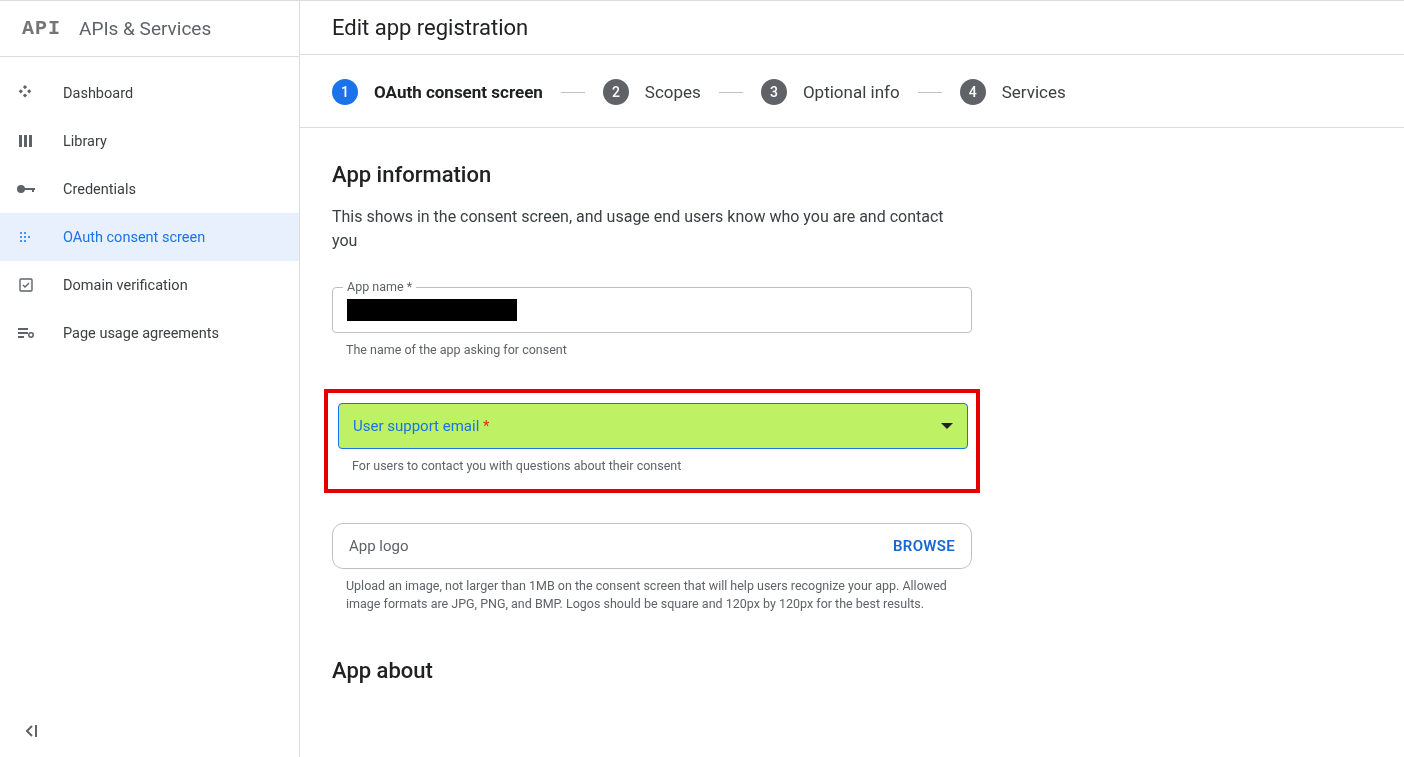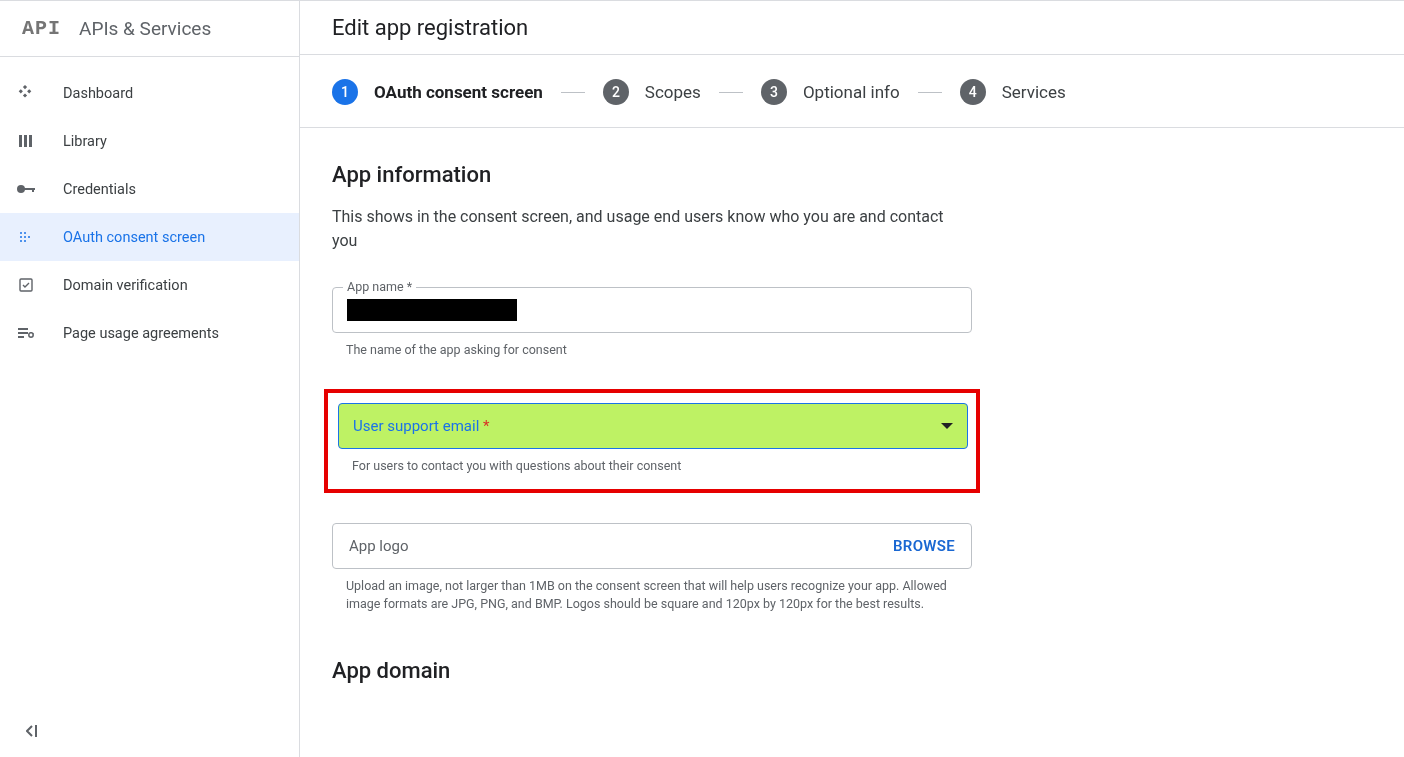--- a/index.html
+++ b/index.html
@@ -176,21 +176,21 @@
   .dropdown-caret {
     width: 0; height: 0;
     border-left: 6px solid transparent;
     border-right: 6px solid transparent;
     border-top: 6px solid #202124;
   }
 
   .logo-row {
     width: 640px;
     border: 1px solid #bdc1c6;
-    border-radius: 4px;
+    border-radius: 11px;
     height: 46px;
     display: flex;
     align-items: center;
     justify-content: space-between;
     padding: 0 16px;
     font-size: 15px;
     color: #5f6368;
   }
   .browse-link {
     color: #1967d2;
@@ -333,19 +333,19 @@
         </div>
 
         <div class="field-block">
           <div class="logo-row">
             <span>App logo</span>
             <span class="browse-link">BROWSE</span>
           </div>
           <div class="helper-text">Upload an image, not larger than 1MB on the consent screen that will help users recognize your app. Allowed image formats are JPG, PNG, and BMP. Logos should be square and 120px by 120px for the best results.</div>
         </div>
 
-        <h2 class="section-title section-title-2">App domain</h2>
+        <h2 class="section-title section-title-2">App about</h2>
 
         <div style="height:600px"></div>
       </div>
     </div>
   </main>
 </div>
 
 </body></html>

